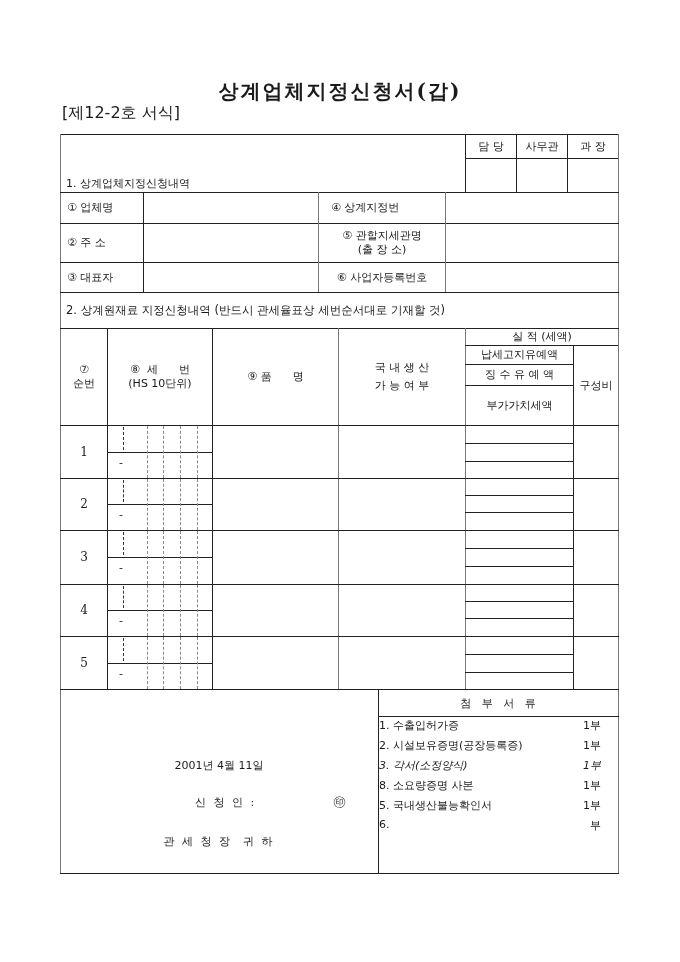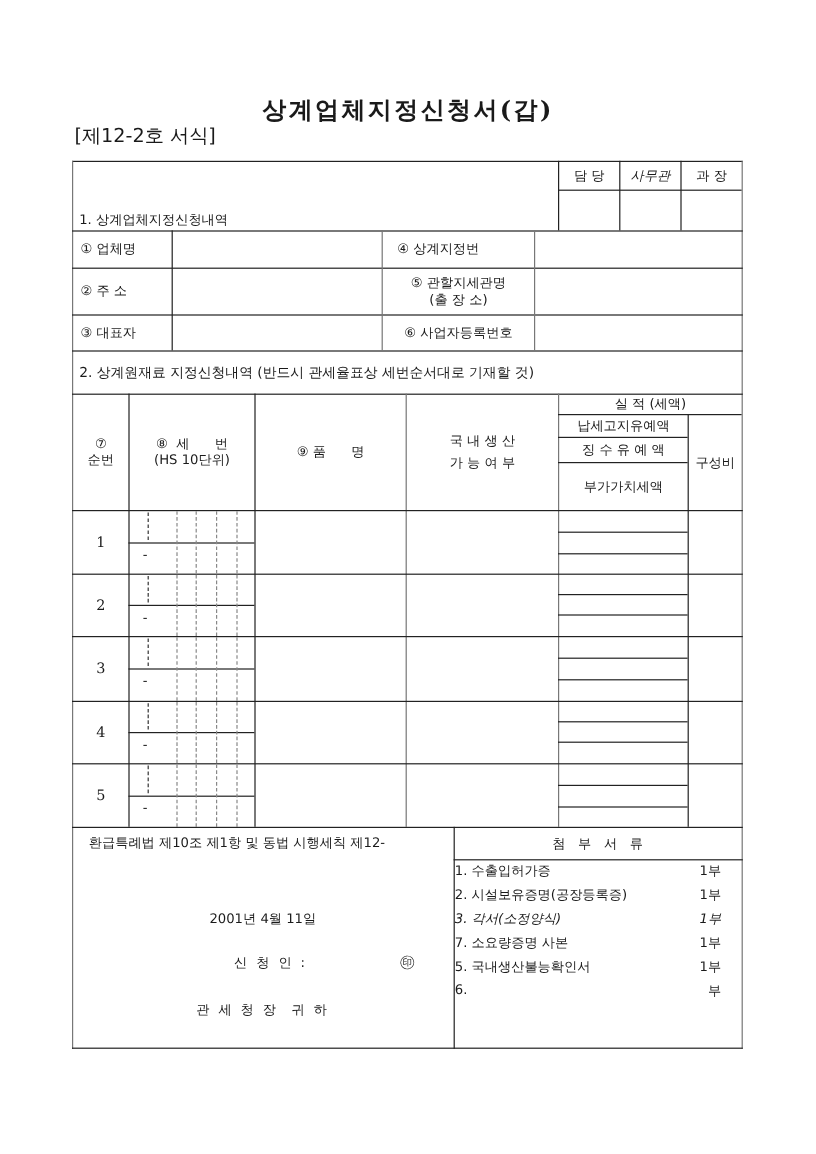--- a/index.html
+++ b/index.html
@@ -31,21 +31,21 @@
 <div class="line v g" style="left:60px;top:134px;height:740px;"></div>
 <div class="line v g" style="left:618px;top:134px;height:740px;"></div>
 <div class="line h" style="left:60px;top:873px;width:559px;"></div>
 
 <div>
   <div class="line v" style="left:465px;top:134px;height:58px;"></div>
   <div class="line v" style="left:516px;top:134px;height:58px;"></div>
   <div class="line v" style="left:567px;top:134px;height:58px;"></div>
   <div class="line h" style="left:465px;top:158px;width:153px;"></div>
   <div class="cell" style="left:466px;top:135px;width:50px;height:23px;">담 당</div>
-  <div class="cell" style="left:517px;top:135px;width:50px;height:23px;font-style:italic;">사무관</div>
+  <div class="cell" style="left:517px;top:135px;width:50px;height:23px;">사무관</div>
   <div class="cell" style="left:568px;top:135px;width:50px;height:23px;">과 장</div>
   <div class="abs" style="left:466px;top:159px;width:50px;height:33px;"></div>
   <div class="abs" style="left:517px;top:159px;width:50px;height:33px;"></div>
   <div class="abs" style="left:568px;top:159px;width:50px;height:33px;"></div>
 </div>
 
 <div class="abs" style="left:66px;top:176px;">1. 상계업체지정신청내역</div>
 
 <div class="line h" style="left:60px;top:192px;width:559px;"></div>
 <div class="line h" style="left:60px;top:223px;width:559px;"></div>
@@ -205,21 +205,20 @@
       <div class="abs" style="left:466px;top:673px;width:107px;height:16px;"></div>
       <div class="abs" style="left:574px;top:637px;width:44px;height:52px;"></div>
     </div>
   </div>
 
 <div class="line h" style="left:60px;top:689px;width:559px;"></div>
 <div class="line v" style="left:378px;top:689px;height:185px;"></div>
 <div class="line h" style="left:378px;top:716px;width:241px;"></div>
 
 <div class="abs" style="left:62px;top:693px;width:316px;font-size:11px;line-height:20px;">
-  <div style="padding-left:12px;">환급특례법 제10조 제1항 및 동법 시행세칙 제12-</div>
 </div>
 <div class="abs" style="left:60px;top:758px;width:318px;text-align:center;">2001년 4월 11일</div>
 <div class="abs" style="left:195px;top:795px;letter-spacing:2px;">신 청 인 :</div>
 <div class="abs" style="left:333px;top:793px;font-size:13px;">㊞</div>
 <div class="abs" style="left:199px;top:793px;width:125px;height:16px;"></div>
 <div class="abs" style="left:60px;top:834px;width:318px;text-align:center;letter-spacing:2px;white-space:pre;">관 세 청 장  귀 하</div>
 
 <div class="abs" style="left:378px;top:696px;width:240px;text-align:center;white-space:pre;">첨   부   서   류</div>
 <div id="attach-container">
     <div class="attach" style="top: 718px;">
@@ -228,21 +227,21 @@
     </div>
     <div class="attach" style="top: 738px;">
       <span>2. 시설보유증명(공장등록증)</span>
       <span>1부</span>
     </div>
     <div class="attach" style="top: 758px; font-style: italic;">
       <span>3. 각서(소정양식)</span>
       <span>1부</span>
     </div>
     <div class="attach" style="top: 778px;">
-      <span>7. 소요량증명 사본</span>
+      <span>8. 소요량증명 사본</span>
       <span>1부</span>
     </div>
     <div class="attach" style="top: 798px;">
       <span>5. 국내생산불능확인서</span>
       <span>1부</span>
     </div>
     <div class="attach" style="top: 818px;">
       <span>6.</span>
       <span>부</span>
     </div>

